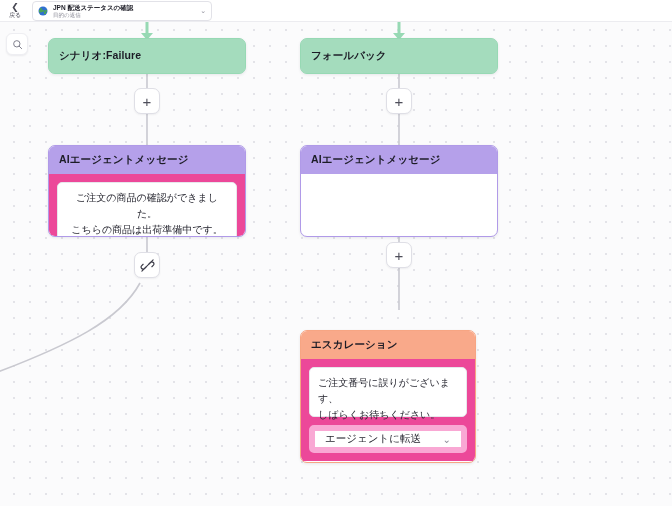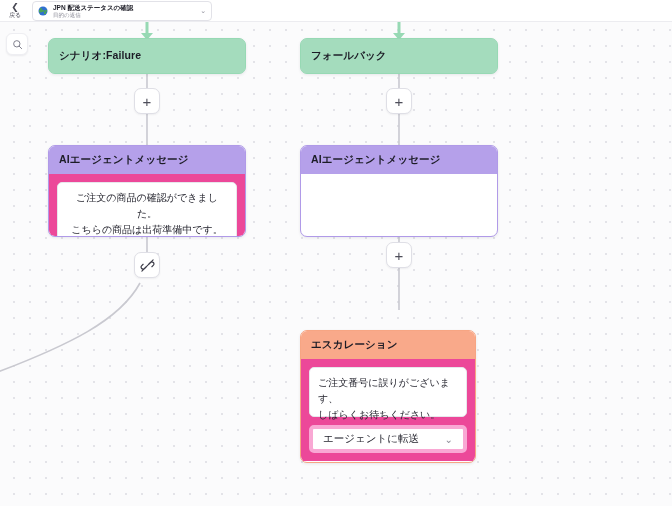--- a/index.html
+++ b/index.html
@@ -170,21 +170,21 @@
     font-size: 10px;
     line-height: 16px;
     color: #24242e;
     white-space: pre-line;
   }
 
   .msg-clip { overflow: hidden; }
 
   .dropdown {
     margin-top: 8px;
-    border: 4px solid #f9a8d4;
+    border: 6px solid #f9a8d4;
     border-radius: 5px;
     background: #ffffff;
     height: 28px;
     display: flex;
     align-items: center;
     padding: 0 10px;
     cursor: pointer;
   }
   .dd-label {
     flex: 1;

